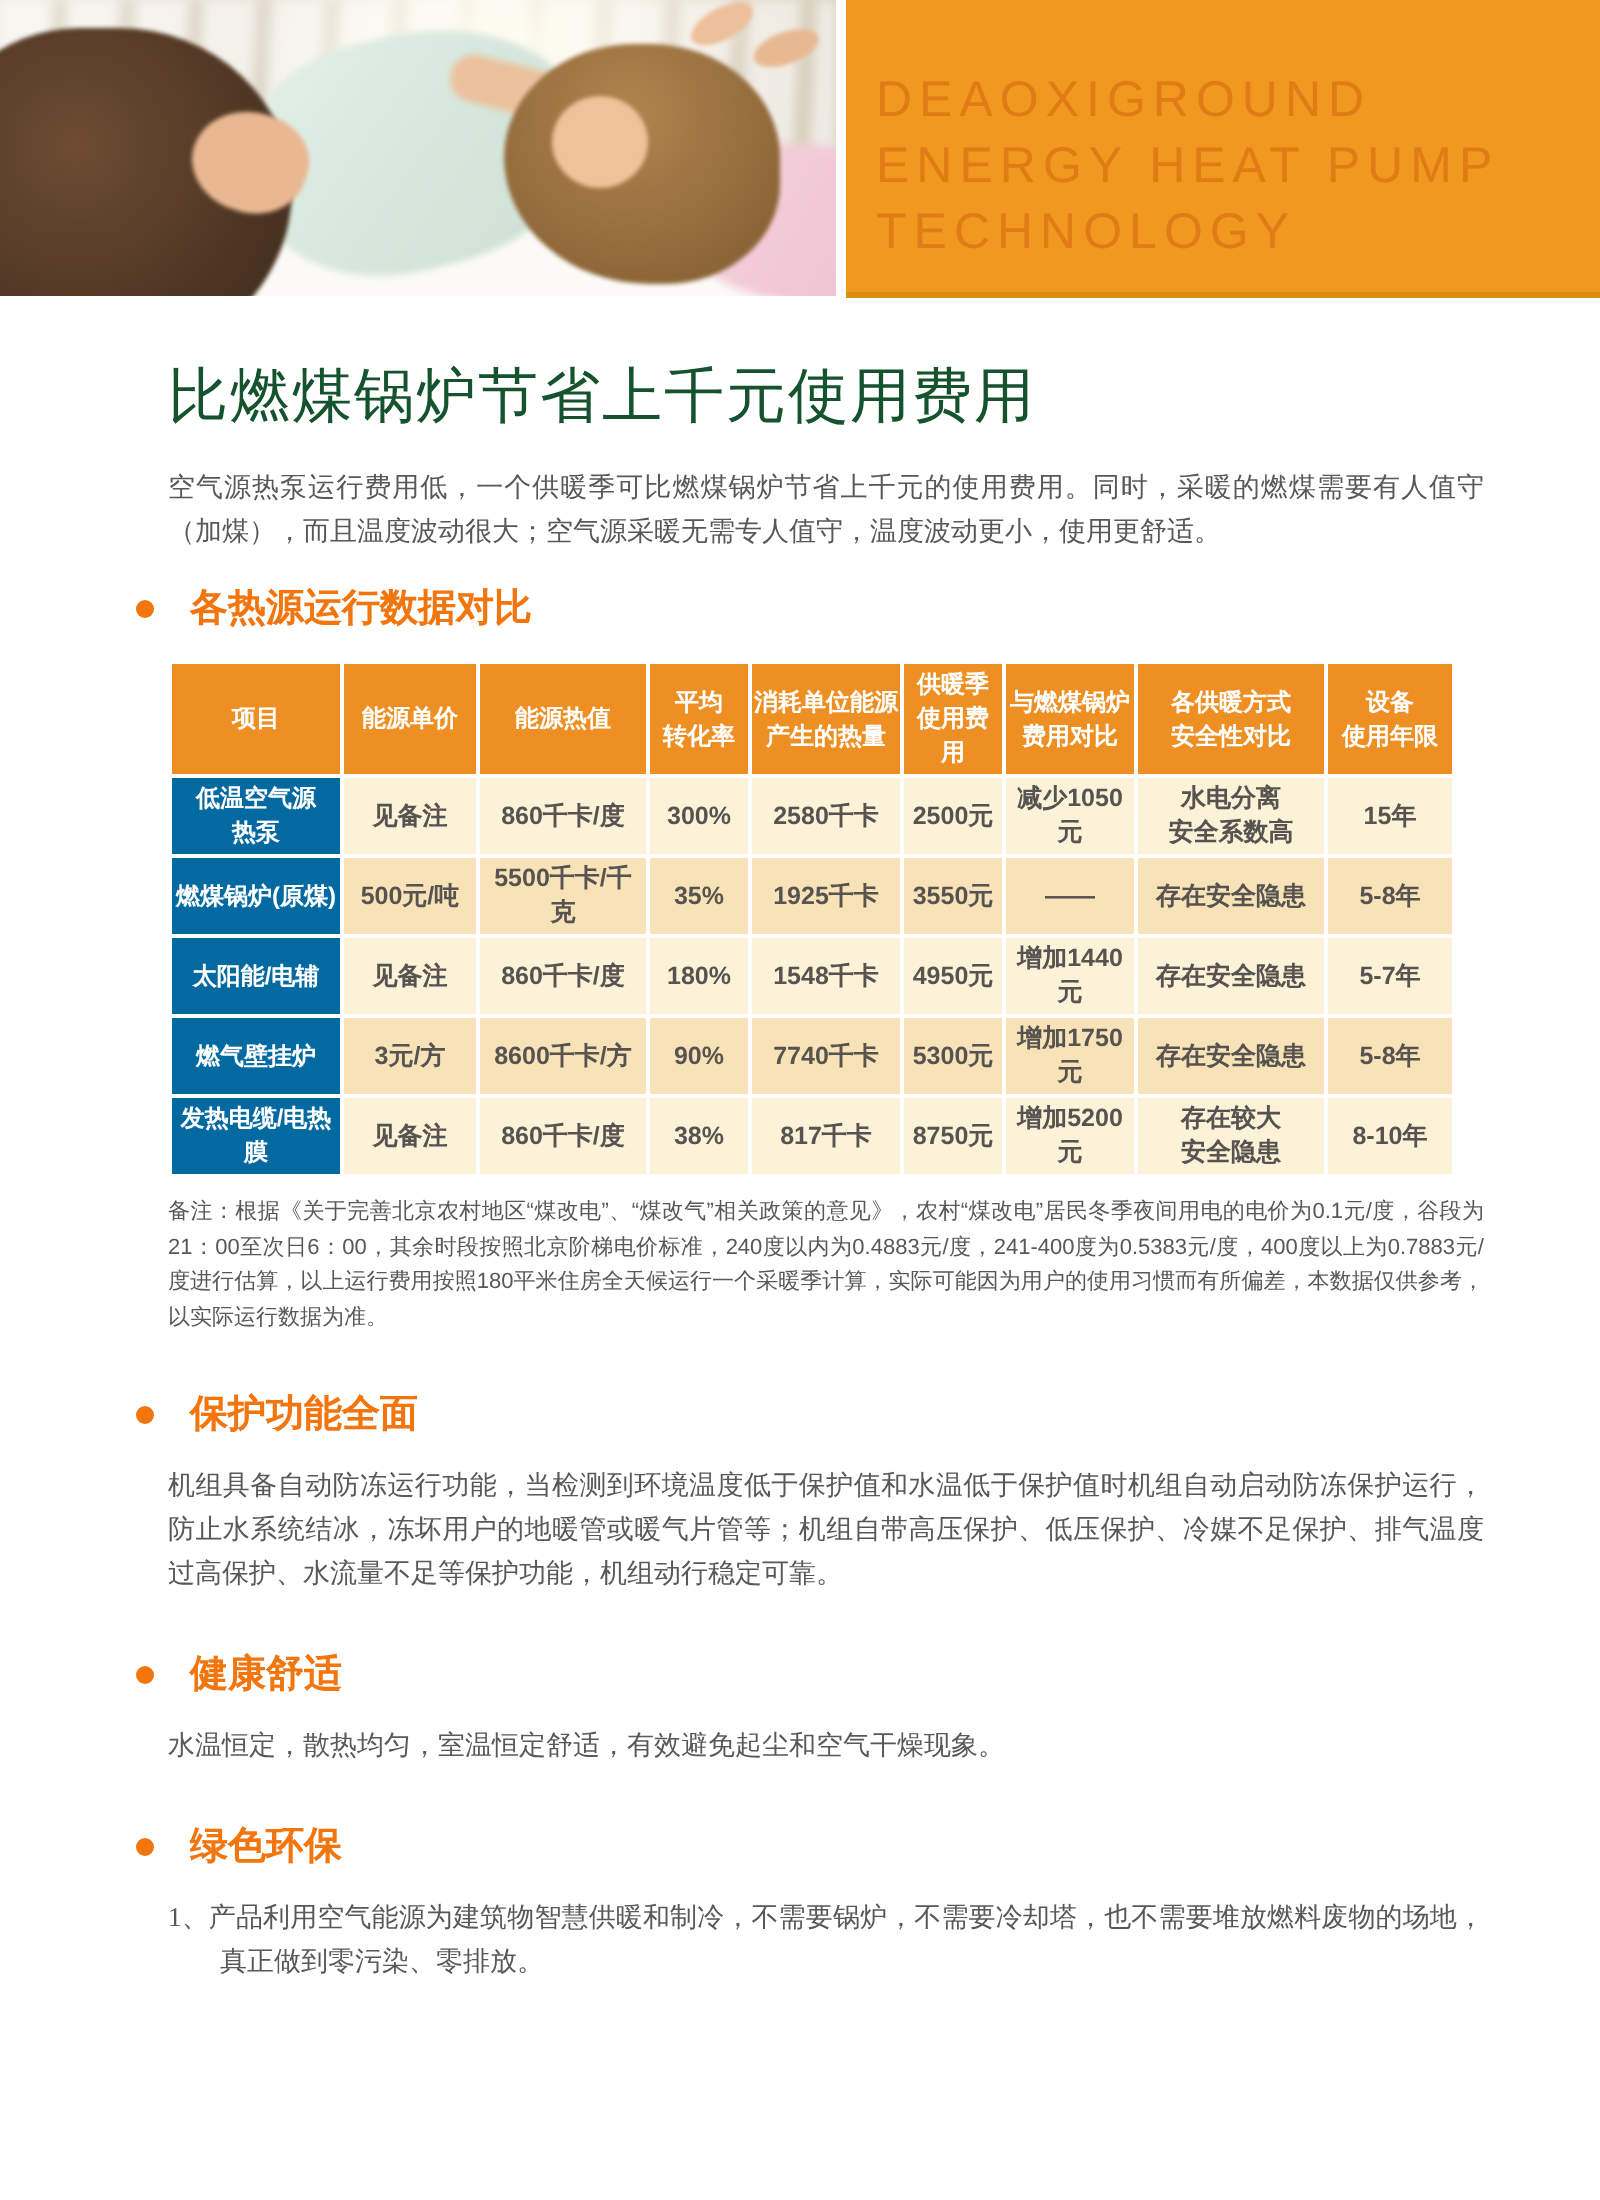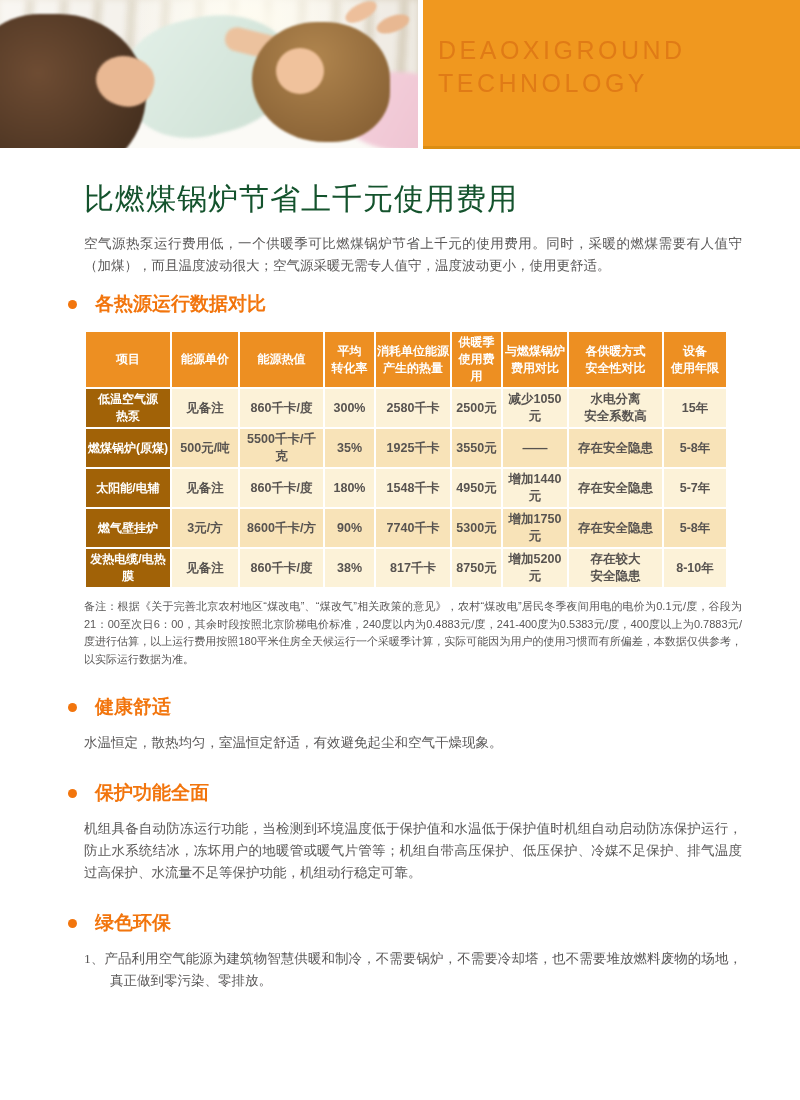--- a/index.html
+++ b/index.html
@@ -53,21 +53,21 @@
 
   h2.sec-title { display:flex; align-items:center; gap:18px; margin-left:-16px; color:#f2750d;
                  font-size:19px; font-weight:bold; }
   .dot { width:9px; height:9px; border-radius:50%; background:#f2750d; flex:0 0 auto; }
 
   
   table.cmp { table-layout:fixed; width:642px; border-collapse:collapse; margin-top:13px; }
   table.cmp th, table.cmp td { border:2px solid #ffffff; text-align:center; vertical-align:middle;
                  white-space:pre-line; padding:2px 1px; }
   table.cmp thead th { background:#ed8f22; color:#ffffff; font-size:12px; font-weight:bold; height:38px; }
-  table.cmp tbody th { background:#a16207; color:#ffffff; font-size:12px; font-weight:bold; height:37px; }
+  table.cmp tbody th { background:#0369a1; color:#ffffff; font-size:12px; font-weight:bold; height:37px; }
   table.cmp tbody td { font-size:12.5px; font-weight:bold; color:#575350; height:37px; }
   table.cmp tbody tr:nth-child(odd)  td { background:#fcf2d8; }
   table.cmp tbody tr:nth-child(even) td { background:#f8e3b8; }
 
   p.note { margin-top:9px; font-size:11px; line-height:17.5px; color:#595757; text-align:justify; margin-bottom:22px; }
 
   .sec-block { margin-bottom:26px; }
   .sec-body { margin-top:12px; }
   .green-list { margin-top:12px;font-family:Liberation Serif, serif; }
   .green-item { font-size:13.5px; line-height:22px; color:#595757; text-align:justify;
@@ -88,20 +88,21 @@
       <div class="mom-face"></div>
       <div class="mom-arm"></div>
       <div class="girl-pajama"></div>
       <div class="foot-1"></div>
       <div class="foot-2"></div>
       <div class="girl-hair"></div>
       <div class="girl-face"></div>
     </div>
     <div class="banner">
       <div class="bl">DEAOXIGROUND</div>
+      <div class="bl">ENERGY HEAT PUMP</div>
       <div class="bl">TECHNOLOGY</div>
     </div>
   </div>
 
   <div class="content">
 
     <h1 class="page-title">比燃煤锅炉节省上千元使用费用</h1>
 
     <p class="body-text intro-1">空气源热泵运行费用低，一个供暖季可比燃煤锅炉节省上千元的使用费用。同时，采暖的燃煤需要有人值守（加煤），而且温度波动很大；空气源采暖无需专人值守，温度波动更小，使用更舒适。</p>
 
@@ -201,31 +202,31 @@
               <td>8-10年</td>
             </tr>
           </tbody>
       </table>
       <p class="note">备注：根据《关于完善北京农村地区“煤改电”、“煤改气”相关政策的意见》，农村“煤改电”居民冬季夜间用电的电价为0.1元/度，谷段为21：00至次日6：00，其余时段按照北京阶梯电价标准，240度以内为0.4883元/度，241-400度为0.5383元/度，400度以上为0.7883元/度进行估算，以上运行费用按照180平米住房全天候运行一个采暖季计算，实际可能因为用户的使用习惯而有所偏差，本数据仅供参考，以实际运行数据为准。</p>
     </div>
 
     <div class="sec-block">
       <h2 class="sec-title">
         <span class="dot"></span>
+        <span>保护功能全面</span>
+      </h2>
+      <p class="body-text sec-body">机组具备自动防冻运行功能，当检测到环境温度低于保护值和水温低于保护值时机组自动启动防冻保护运行，防止水系统结冰，冻坏用户的地暖管或暖气片管等；机组自带高压保护、低压保护、冷媒不足保护、排气温度过高保护、水流量不足等保护功能，机组动行稳定可靠。</p>
+    </div>
+
+    <div class="sec-block">
+      <h2 class="sec-title">
+        <span class="dot"></span>
         <span>健康舒适</span>
       </h2>
       <p class="body-text sec-body">水温恒定，散热均匀，室温恒定舒适，有效避免起尘和空气干燥现象。</p>
-    </div>
-
-    <div class="sec-block">
-      <h2 class="sec-title">
-        <span class="dot"></span>
-        <span>保护功能全面</span>
-      </h2>
-      <p class="body-text sec-body">机组具备自动防冻运行功能，当检测到环境温度低于保护值和水温低于保护值时机组自动启动防冻保护运行，防止水系统结冰，冻坏用户的地暖管或暖气片管等；机组自带高压保护、低压保护、冷媒不足保护、排气温度过高保护、水流量不足等保护功能，机组动行稳定可靠。</p>
     </div>
 
     <div class="sec-block">
       <h2 class="sec-title">
         <span class="dot"></span>
         <span>绿色环保</span>
       </h2>
       <div class="green-list">
         <div class="green-item">1、产品利用空气能源为建筑物智慧供暖和制冷，不需要锅炉，不需要冷却塔，也不需要堆放燃料废物的场地，真正做到零污染、零排放。</div>
 

